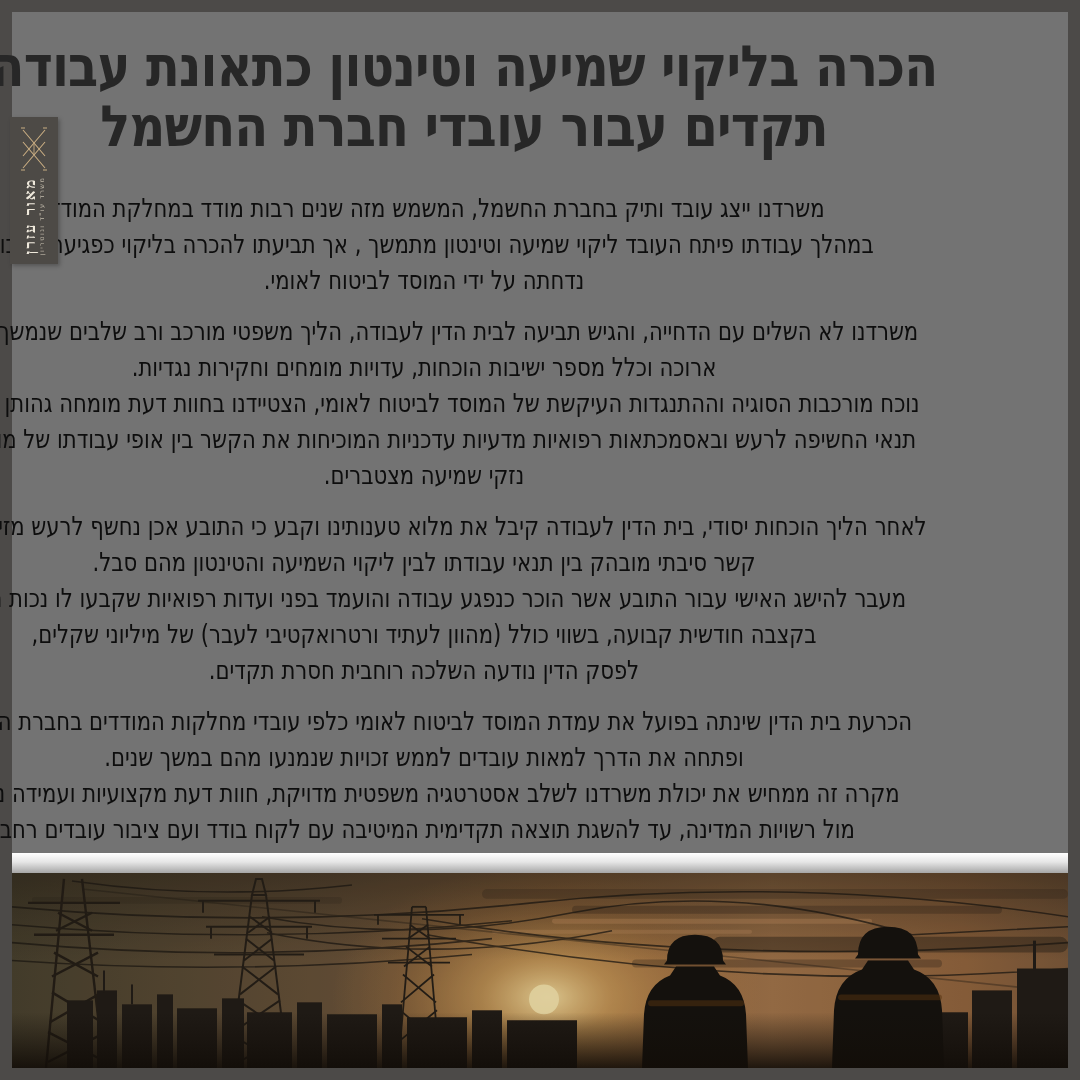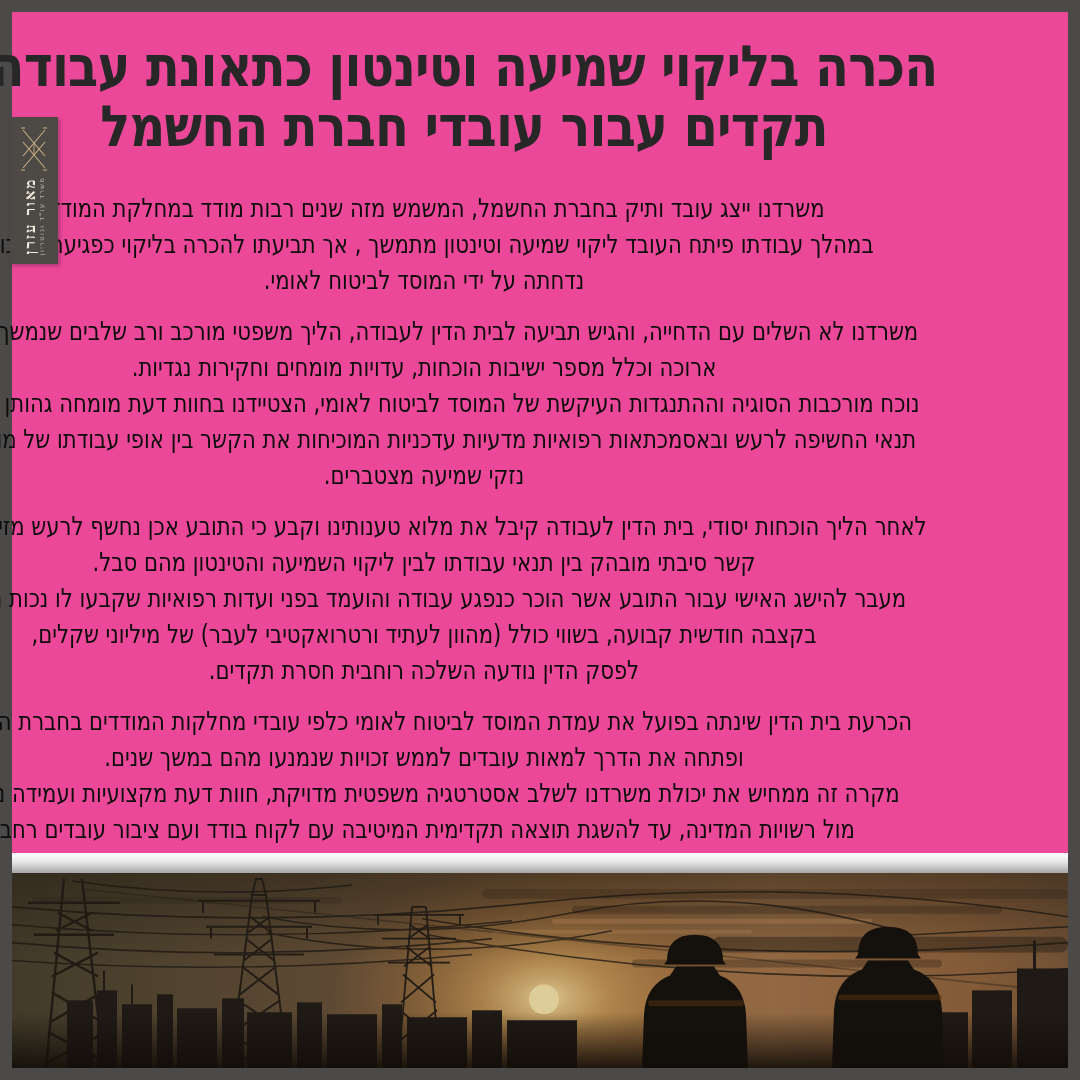--- a/index.html
+++ b/index.html
@@ -1,18 +1,18 @@
 <!DOCTYPE html>
 <html lang="he"><head>
 <meta charset="utf-8">
 <style>
   html,body{margin:0;padding:0;background:#4c4a48;}
   .canvas{position:relative;width:1080px;height:1080px;background:#4c4a48;overflow:hidden;
           font-family:"DejaVu Sans","Liberation Sans",sans-serif;}
-  .panel{position:absolute;left:12px;top:12px;width:1056px;height:1056px;background:#ec4899;}
+  .panel{position:absolute;left:12px;top:12px;width:1056px;height:1056px;background:#737373;}
   .content{position:absolute;top:0;left:24px;width:1008px;direction:rtl;text-align:center;color:#111;}
   .title-wrap{width:1160px;margin-left:-76px;margin-top:24px;transform:scaleX(0.869);transform-origin:50% 0;}
   .headline-line{font-weight:bold;font-size:57px;line-height:60px;color:#272727;letter-spacing:-1px;white-space:nowrap;}
   .body-wrap{width:1240px;margin-left:-116px;margin-top:34px;transform:scaleX(0.813);transform-origin:50% 0;
              font-size:26px;line-height:36px;color:#0d0d0d;font-weight:500;}
   .para{white-space:pre-line;margin:0 0 15px 0;}
   .photo-fade{position:absolute;left:0;top:841px;width:1056px;height:20px;
               background:linear-gradient(#ffffff 0%,#e6e6e6 45%,#a6a6a6 100%);}
   .photo{position:absolute;left:0;top:861px;width:1056px;height:195px;}
   .photo svg{display:block;width:100%;height:100%;}

